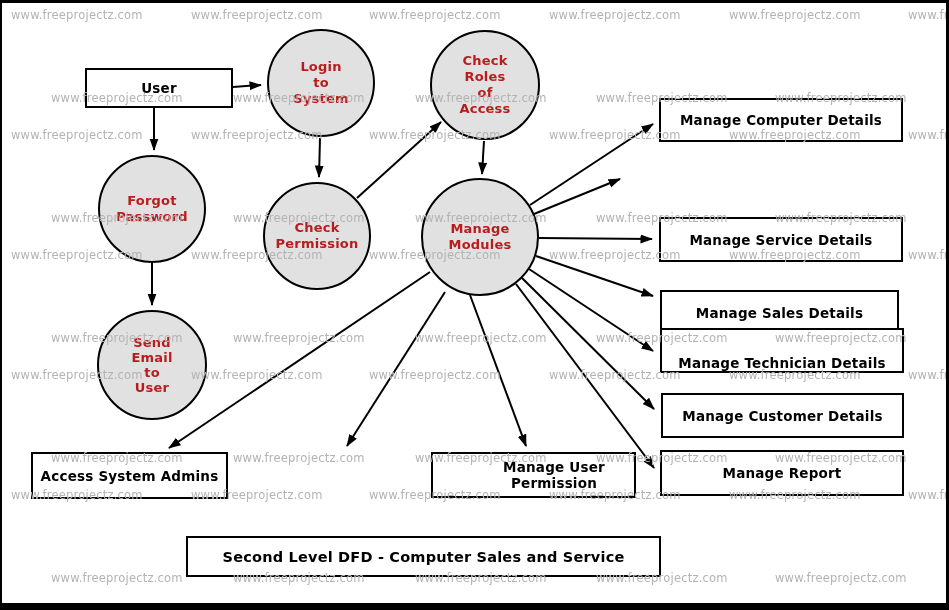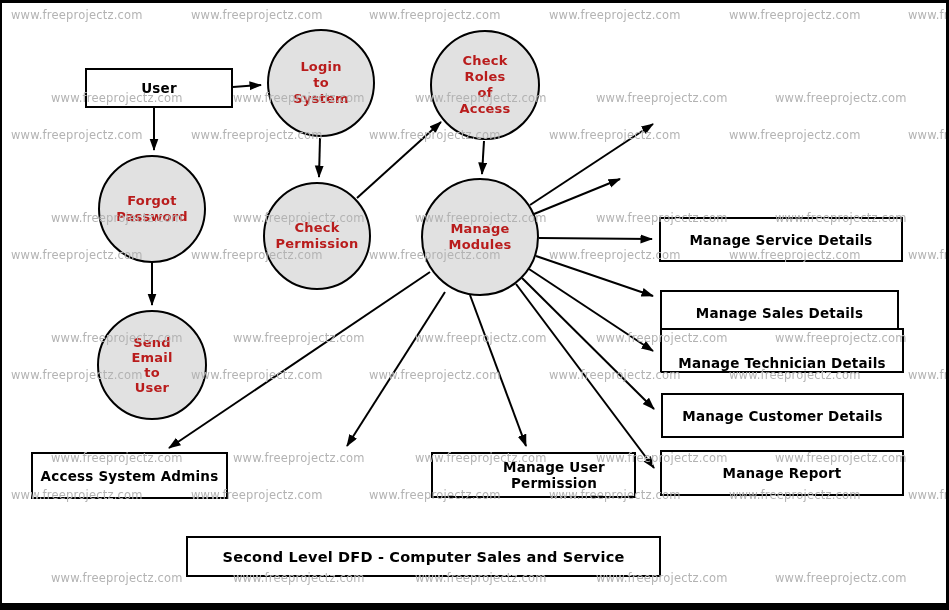--- a/index.html
+++ b/index.html
@@ -124,20 +124,23 @@
     <span>Modules</span>
   </div>
 
   <div class="circle-node" id="node-send_email">
     <span>Send</span>
     <span>Email</span>
     <span>to</span>
     <span>User</span>
   </div>
 
+  <div class="rect-node" id="node-computer">
+    <span>Manage Computer Details</span>
+  </div>
   <div class="rect-node" id="node-service">
     <span>Manage Service Details</span>
   </div>
   <div class="rect-node" id="node-sales">
     <span>Manage Sales Details</span>
   </div>
   <div class="rect-node" id="node-tech">
     <span>Manage Technician Details</span>
   </div>
   <div class="rect-node" id="node-customer">

